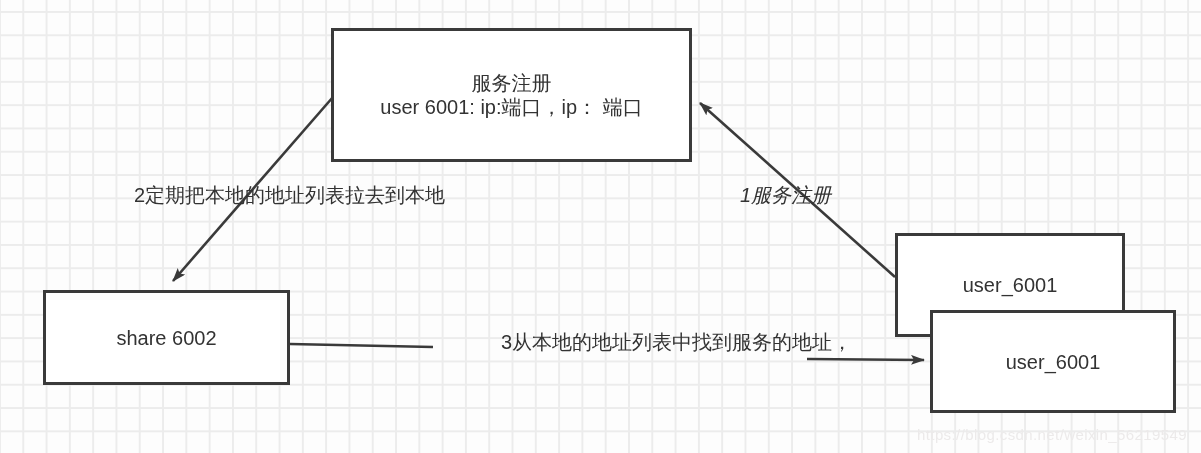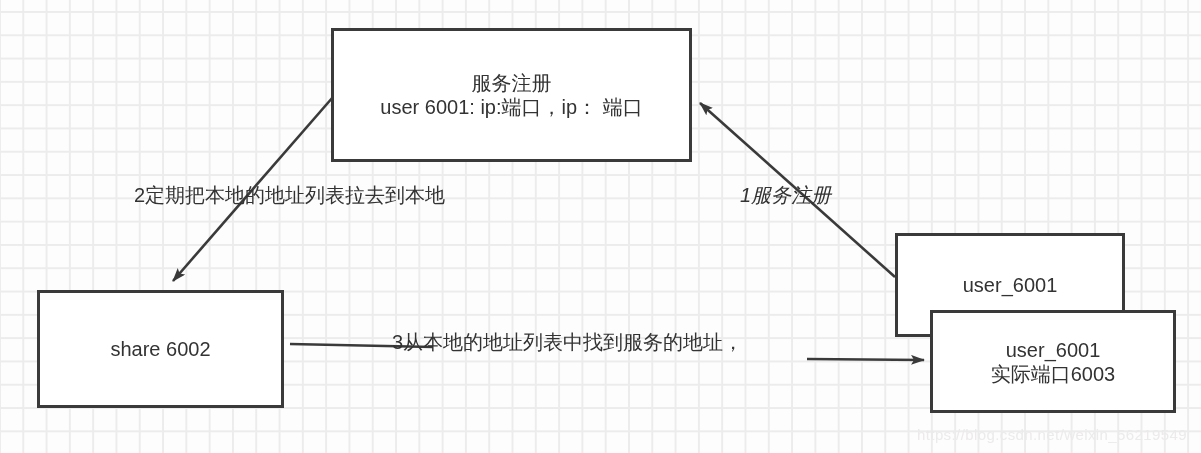--- a/index.html
+++ b/index.html
@@ -29,32 +29,32 @@
   .node{
     position:absolute;
     background:#ffffff;
     border:3px solid var(--stroke);
     display:flex;flex-direction:column;align-items:center;justify-content:center;
     text-align:center;
     font-size:20px;line-height:24px;
     color:#333333;
   }
   .node-registry{left:331px;top:28px;width:361px;height:134px;}
-  .node-share{left:37px;top:290px;width:247px;height:118px;}
+  .node-share{left:43px;top:290px;width:247px;height:95px;}
   .node-user-back{left:895px;top:233px;width:230px;height:104px;}
   .node-user-front{left:930px;top:310px;width:246px;height:103px;}
   .edge-label{
     position:absolute;
     font-size:20px;line-height:23px;
     color:#333333;
     white-space:nowrap;
   }
   .edge-label-pull{left:94px;top:184px;margin-left:40px;}
   .edge-label-register{left:740px;top:184px;font-style:italic;}
-  .edge-label-request{left:392px;top:331px;width:460px;text-align:left;white-space:normal;}
+  .edge-label-request{left:392px;top:331px;width:460px;text-align:right;white-space:normal;}
   .watermark{
     position:absolute;
     left:917px;top:426px;
     font-size:15px;
     letter-spacing:0.4px;
     color:var(--watermark);
     white-space:nowrap;
   }
 </style>
 </head>
@@ -76,21 +76,20 @@
     <line x1="290" y1="344" x2="433" y2="347"></line>
     <line x1="807" y1="359" x2="924" y2="360" marker-end="url(#ah)"></line>
   </svg>
 
   <div class="node node-user-back">
     <div>user_6001</div>
   </div>
 
   <div class="node node-user-front">
     <div>user_6001</div>
-    <div>实际端口6003</div>
   </div>
 
   <div class="node node-registry">
     <div>服务注册</div>
     <div>user 6001: ip:端口，ip： 端口</div>
   </div>
 
   <div class="node node-share">
     <div>share 6002</div>
   </div>

